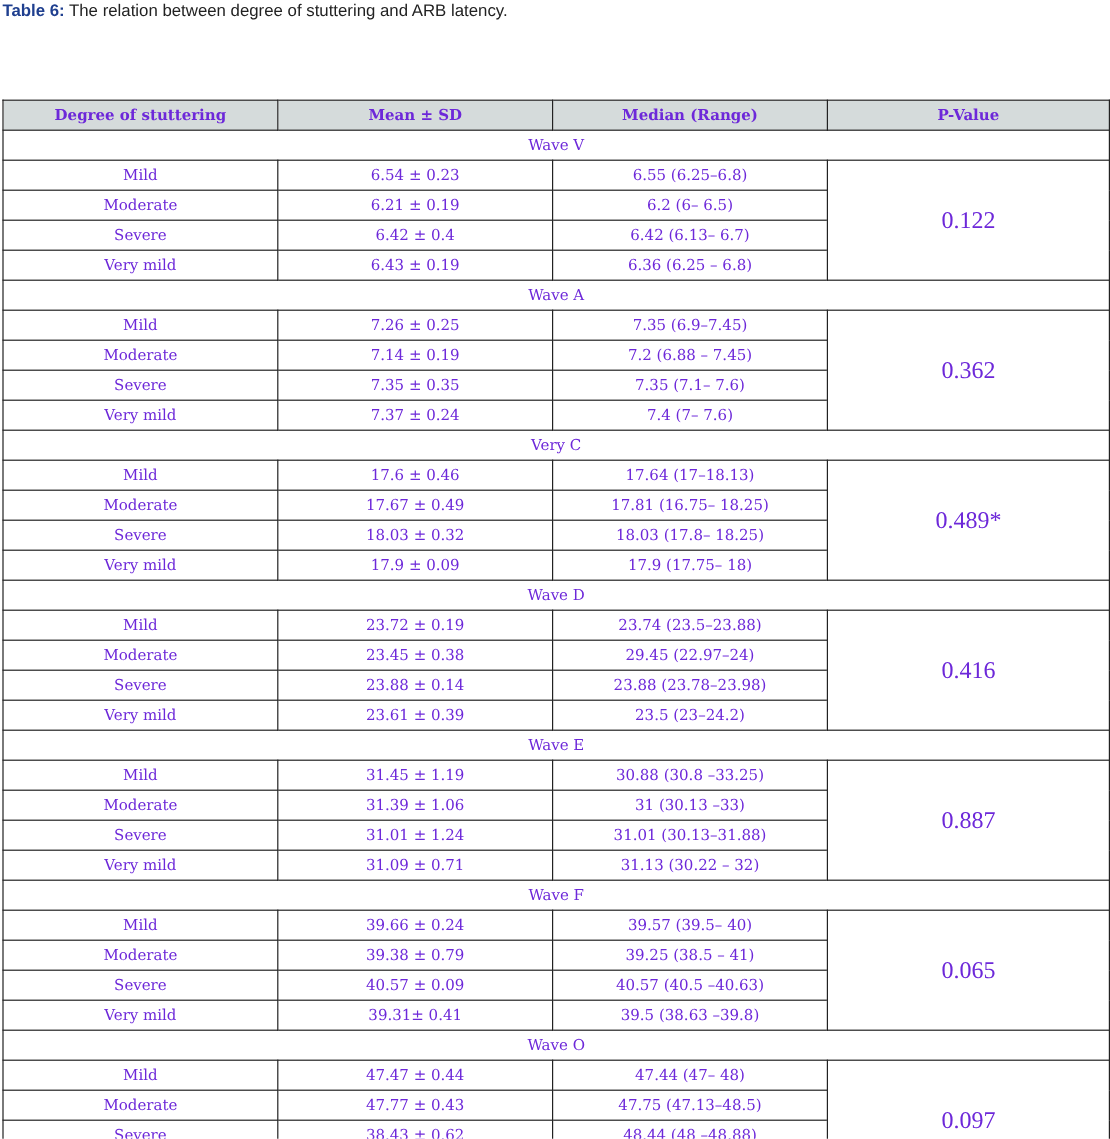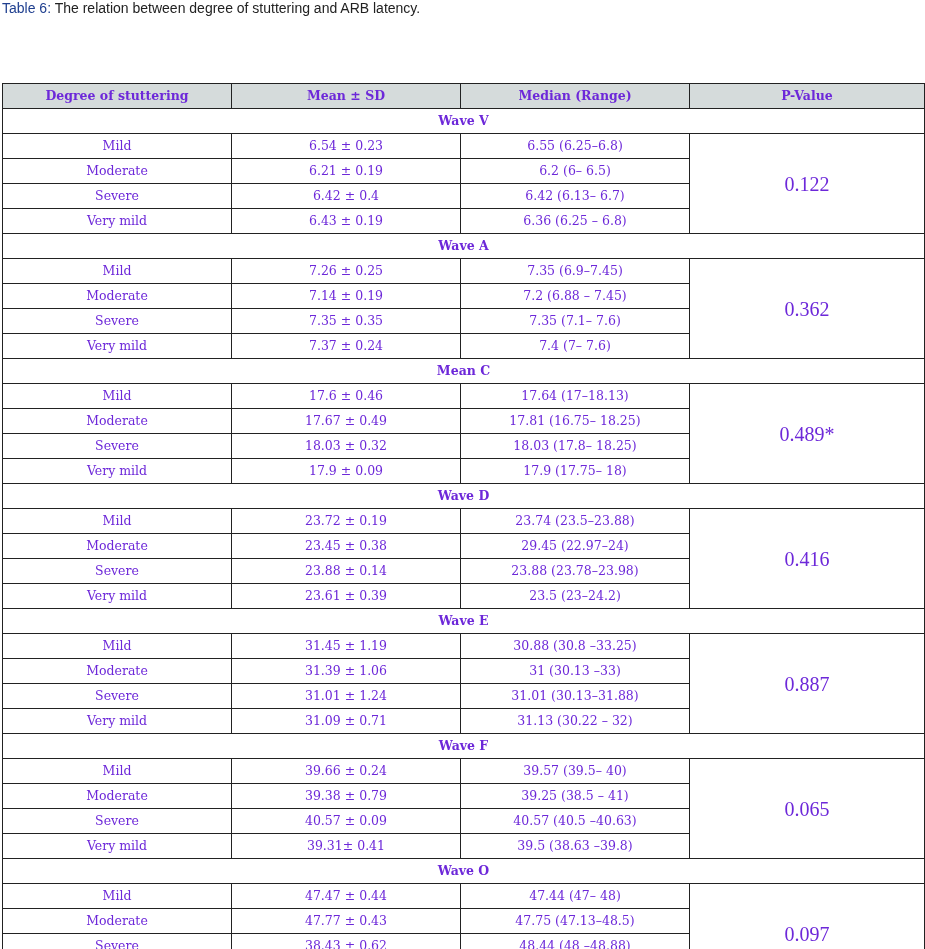--- a/index.html
+++ b/index.html
@@ -2,21 +2,21 @@
 <html><head>
 <meta charset="utf-8">
 <style>
   html, body { margin: 0; padding: 0; background: #ffffff; }
   body { width: 925px; height: 949px; overflow: hidden; position: relative; }
   .caption {
     position: absolute; left: 2px; top: 0px; height: 20px; line-height: 17px;
     font-family: "Liberation Sans", sans-serif; font-size: 14px; color: #222;
     white-space: nowrap;
   }
-  .caption .label { color: #1f3f8f; font-weight: normal; }
+  .caption .label { color: #1f3f8f; font-weight: bold; }
   table.data {
     position: absolute; left: 2px; top: 39px;
     width: 922px;
     border-collapse: collapse;
     table-layout: fixed;
     font-family: "DejaVu Serif", "Liberation Serif", serif;
     font-size: 12.5px;
     color: #6d28d9;
     margin-top: 44px;
   }
@@ -33,21 +33,21 @@
     line-height: 24px;
     white-space: nowrap;
     overflow: hidden;
   }
   table.data thead th {
     background: #d5dbdb;
     font-weight: bold;
     height: 24px;
   }
   table.data tr.wave td {
-    font-weight: bold;
+    font-weight: normal;
   }
   table.data td.pval { font-family: "Liberation Serif", "DejaVu Serif", serif; font-size: 20px; }
 </style>
 </head>
 <body>
 
 <div class="caption">
   <span class="label">Table 6:</span><span> The relation between degree of stuttering and ARB latency.</span>
 </div>
 
@@ -109,21 +109,21 @@
         <td>Severe</td>
         <td>7.35 ± 0.35</td>
         <td>7.35 (7.1– 7.6)</td>
       </tr>
       <tr>
         <td>Very mild</td>
         <td>7.37 ± 0.24</td>
         <td>7.4 (7– 7.6)</td>
       </tr>
       <tr class="wave">
-        <td colspan="4">Mean C</td>
+        <td colspan="4">Very C</td>
       </tr>
       <tr>
         <td>Mild</td>
         <td>17.6 ± 0.46</td>
         <td>17.64 (17–18.13)</td>
         <td rowspan="4" class="pval">0.489*</td>
       </tr>
       <tr>
         <td>Moderate</td>
         <td>17.67 ± 0.49</td>

